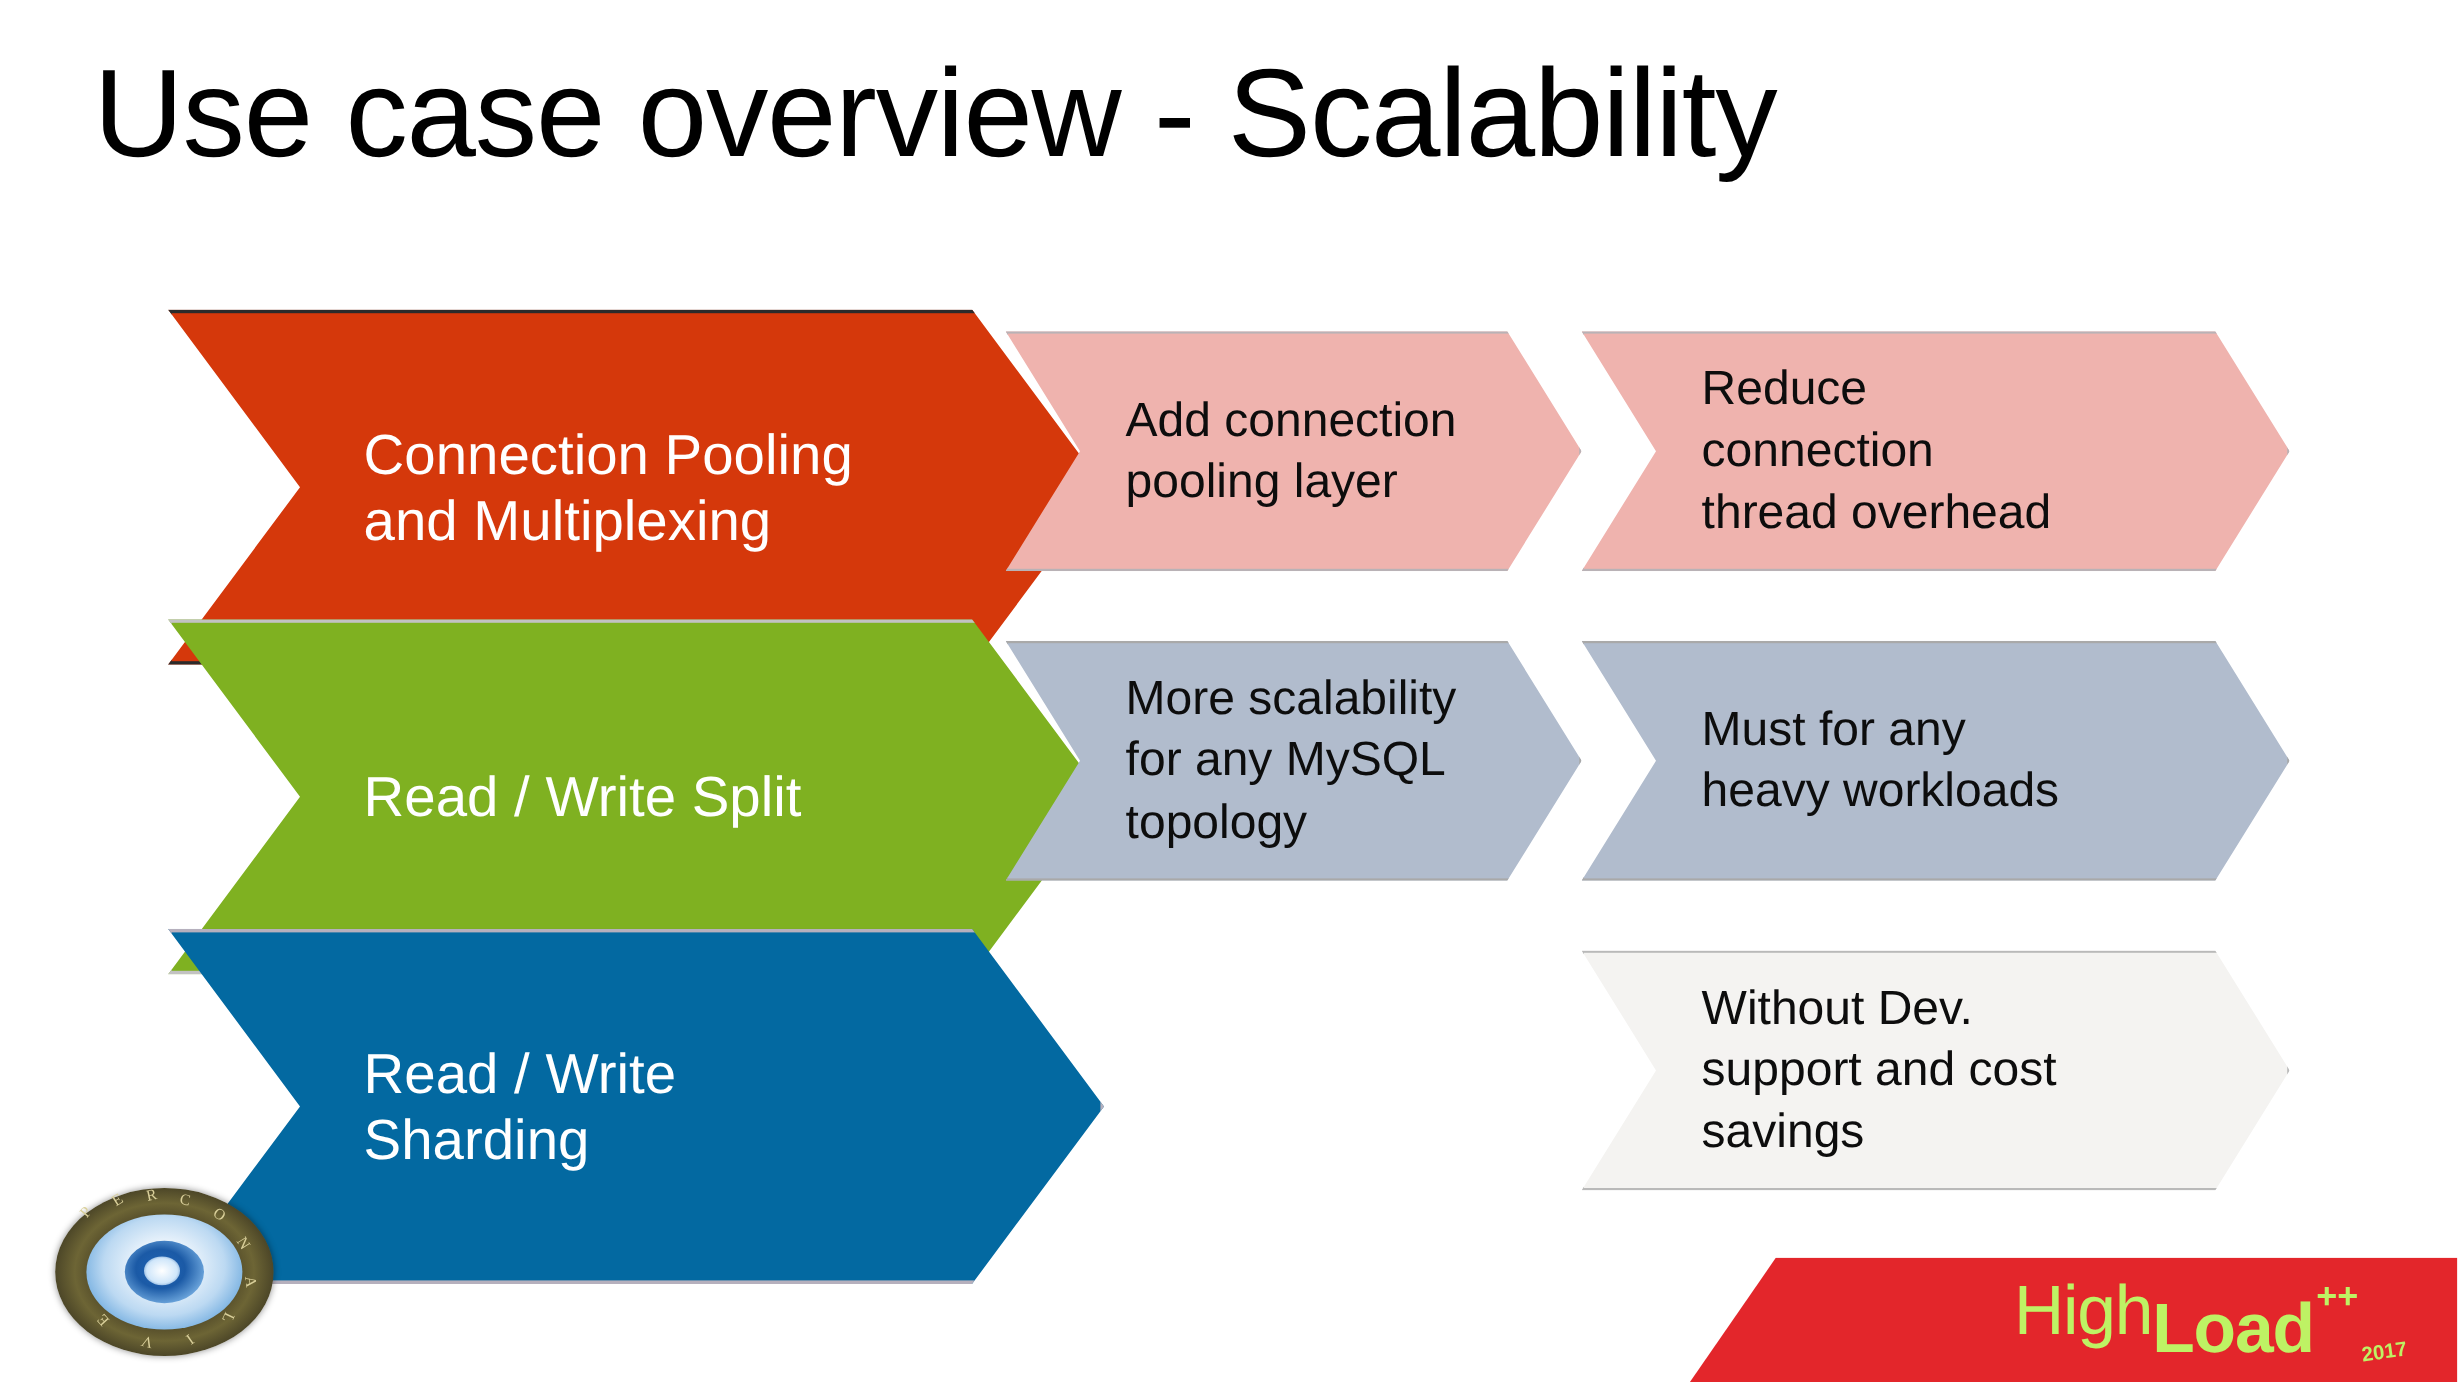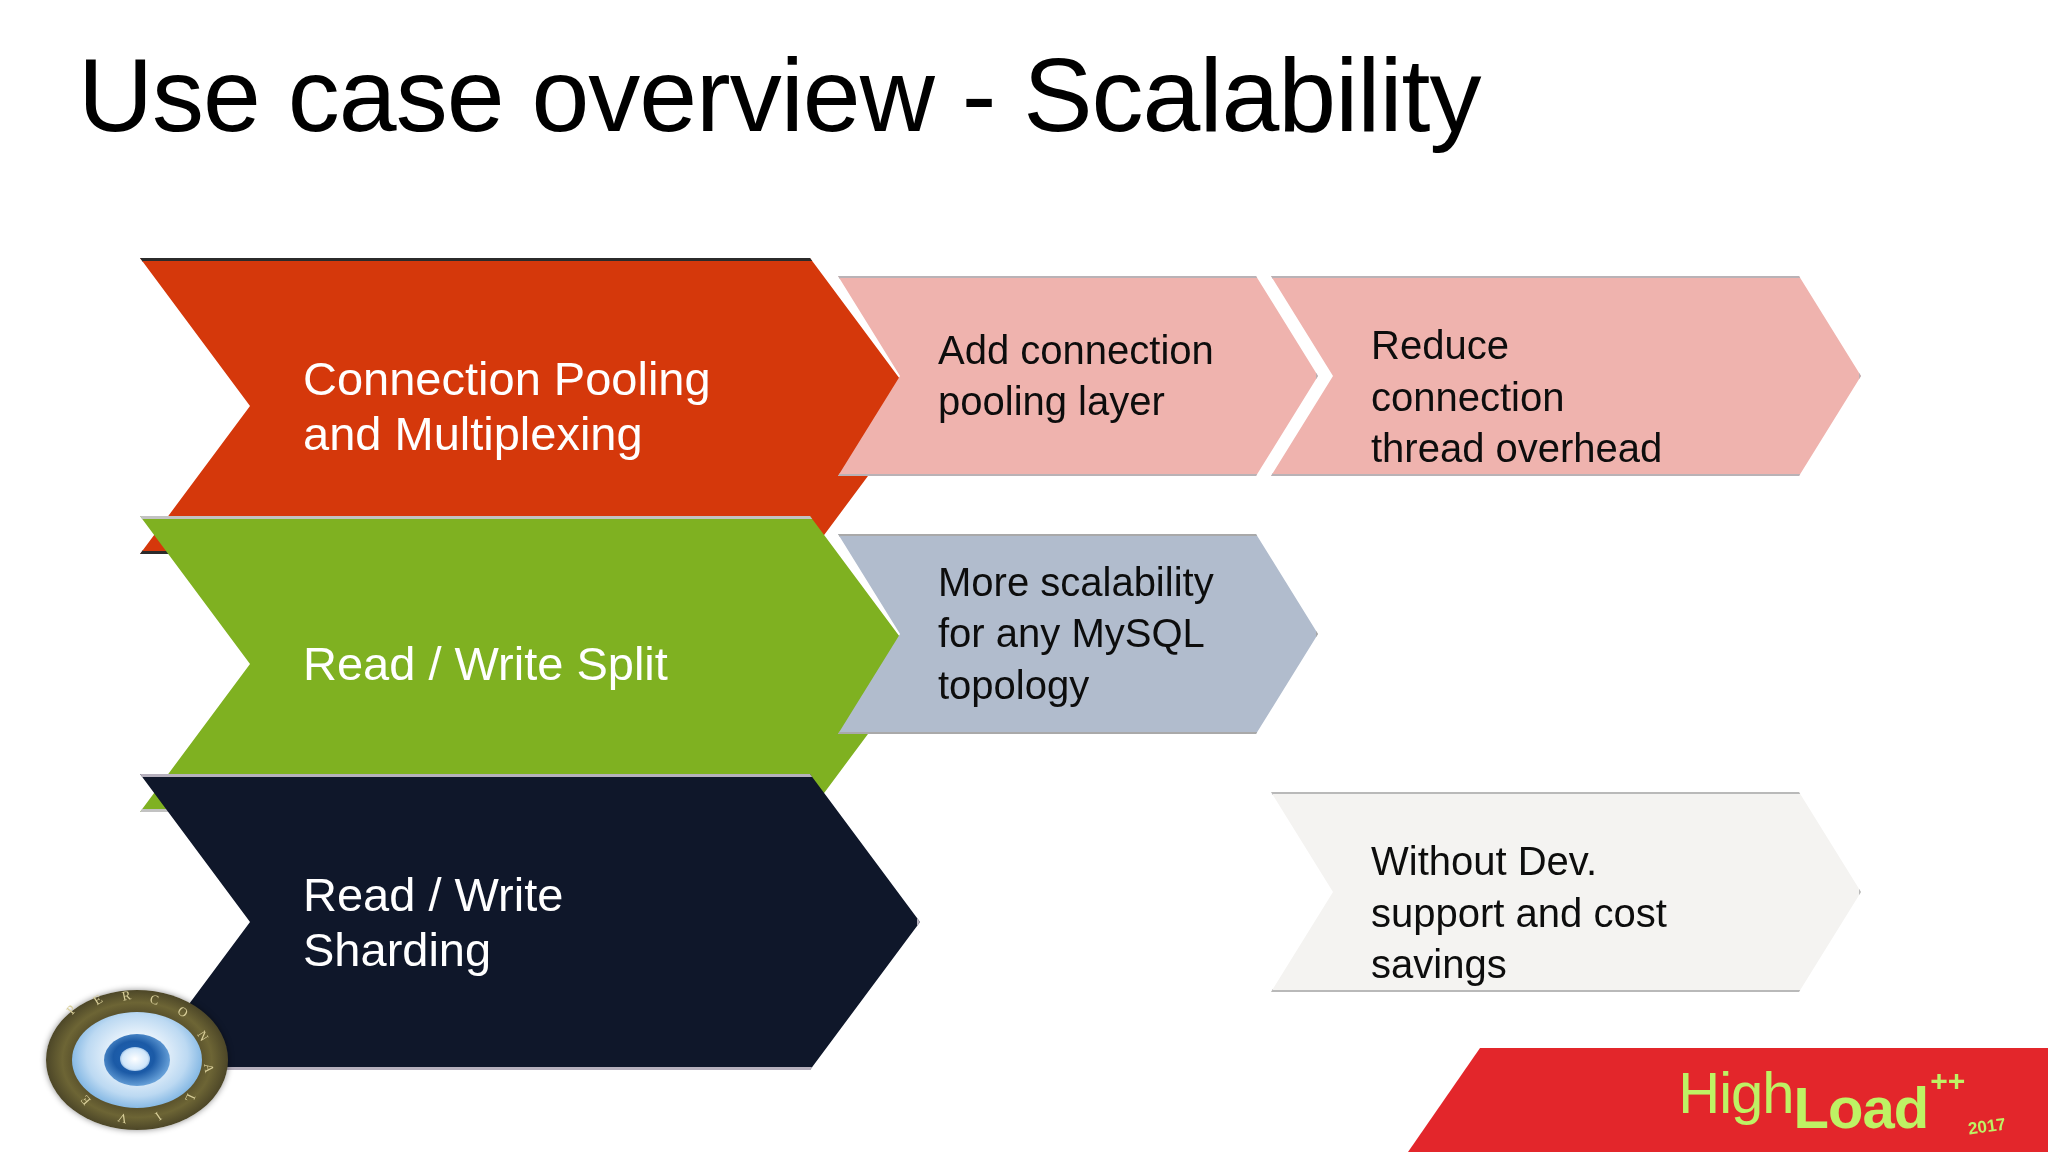--- a/index.html
+++ b/index.html
@@ -73,39 +73,39 @@
   }
 
   
   .chev-sec {
     top: 28px;
     height: 200px;
     -webkit-clip-path: polygon(0 0, calc(100% - 62px) 0, 100% 50%, calc(100% - 62px) 100%, 0 100%, 62px 50%);
     clip-path: polygon(0 0, calc(100% - 62px) 0, 100% 50%, calc(100% - 62px) 100%, 0 100%, 62px 50%);
   }
   .chev-sec.s1 { left: 838px;  width: 480px; }
-  .chev-sec.s2 { left: 1271px; width: 590px; align-items: flex-end; }
+  .chev-sec.s2 { left: 1318px; width: 590px; }
   .chev-sec .txt {
     padding-left: 98px;
     padding-right: 70px;
     font-size: 40px;
     line-height: 1.28;
     color: #0d0d0d;
   }
 
   
   .r1 .chev-primary { background: #d5380b; border: 3px solid #2b2b2b; }
   .r1 .chev-sec     { background: #efb3ae; border: 2px solid #b9b2b6; }
 
   
   .r2 .chev-primary { background: #7fb121; border: 3px solid #c2c2c2; }
   .r2 .chev-sec     { background: #b1bccd; border: 2px solid #a9a9a9; }
 
   
-  .r3 .chev-primary { background: #0f172a; border: 3px solid #b6b0bd; }
+  .r3 .chev-primary { background: #0369a1; border: 3px solid #b6b0bd; }
   .r3 .chev-sec     { background: #f4f3f1; border: 2px solid #b9b9b9; }
 
   
   .spiral-logo {
     position: absolute;
     left: 38px;
     top: 990px;
     width: 198px;
     height: 140px;
   }
@@ -227,20 +227,24 @@
   </div>
 
   <div class="row r2">
     <div class="chev chev-primary">
       <span class="txt">Read / Write Split</span>
     </div>
     <div class="chev chev-sec s1">
       <span class="txt">More scalability
 for any MySQL
 topology</span>
+    </div>
+    <div class="chev chev-sec s2">
+      <span class="txt">Must for any
+heavy workloads</span>
     </div>
   </div>
 
   <div class="row r3">
     <div class="chev chev-primary">
       <span class="txt">Read / Write
 Sharding</span>
     </div>
     <div class="chev chev-sec s2">
       <span class="txt">Without Dev.

